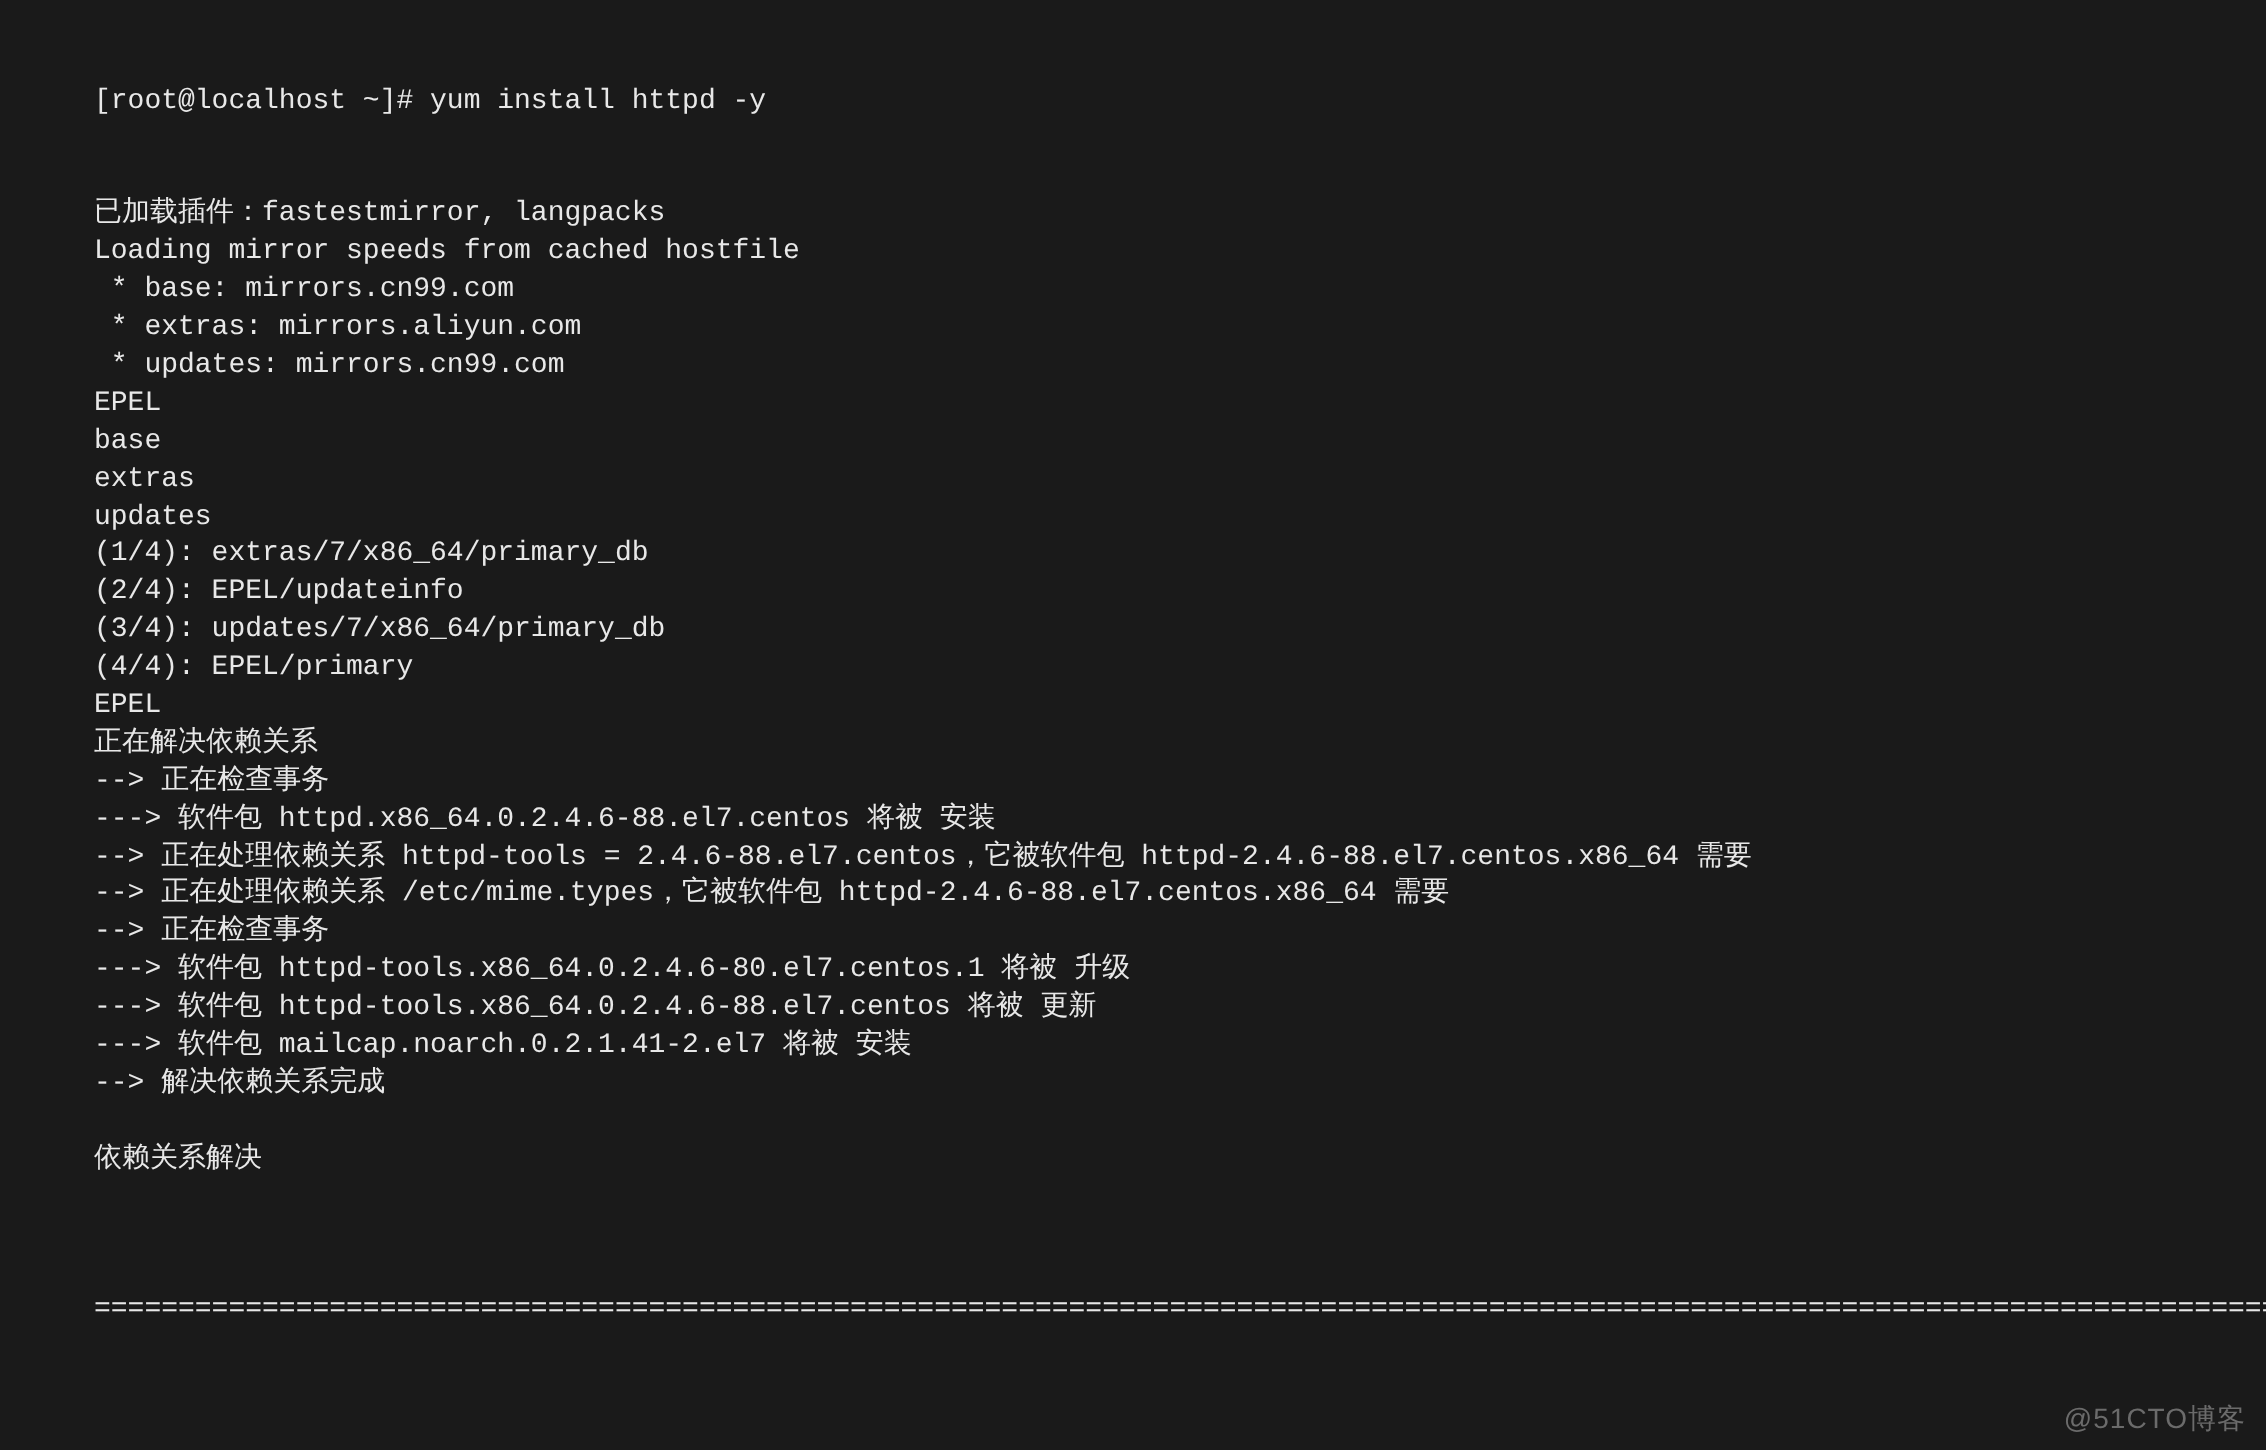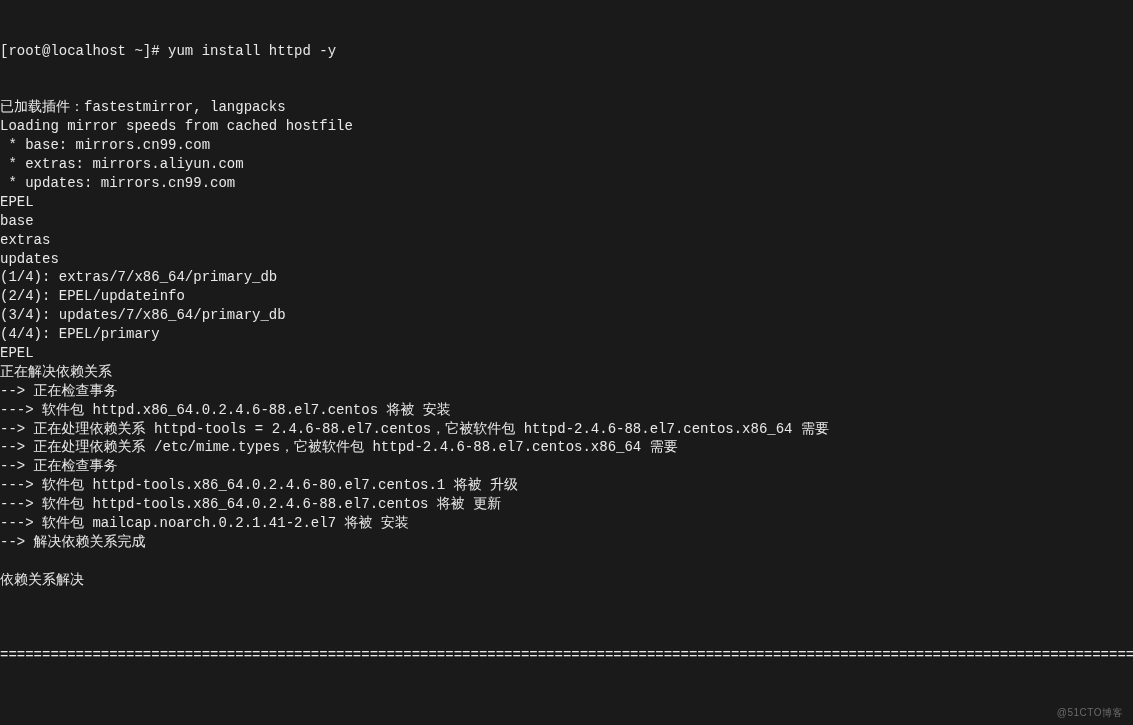--- a/index.html
+++ b/index.html
@@ -9,36 +9,36 @@
       font-family: 'Consolas', 'Monaco', 'Courier New', monospace;
       font-size: 14px;
       line-height: 1.35;
       width: 1133px;
       height: 725px;
       overflow: hidden;
       padding: 4px 0;
       position: relative;
     }
     .terminal { white-space: pre; }
-    .line { display: block; min-height: 1.35em; }
+    .line { display: block; min-height: 1.35em; margin-left: 47px; }
     .rule {
       overflow: hidden;
       white-space: nowrap;
       letter-spacing: 0;
     }
     .table-row { display: flex; }
     .col-pkg  { width: 460px; }
     .col-arch { width: 420px; }
     .col-ver  { flex: 1; }
     .watermark {
       position: absolute;
       right: 10px;
       bottom: 6px;
       color: #6b6b6b;
-      font-size: 10px;
+      font-size: 14px;
       font-family: sans-serif;
       letter-spacing: 0.5px;
     }
   </style>
 </head>
 <body>
 
 <div class="terminal">
   <span class="line">[root@localhost ~]# yum install httpd -y</span>
   <div id="preamble"><span class="line">已加载插件：fastestmirror, langpacks</span><span class="line">Loading mirror speeds from cached hostfile</span><span class="line"> * base: mirrors.cn99.com</span><span class="line"> * extras: mirrors.aliyun.com</span><span class="line"> * updates: mirrors.cn99.com</span><span class="line">EPEL</span><span class="line">base</span><span class="line">extras</span><span class="line">updates</span><span class="line">(1/4): extras/7/x86_64/primary_db</span><span class="line">(2/4): EPEL/updateinfo</span><span class="line">(3/4): updates/7/x86_64/primary_db</span><span class="line">(4/4): EPEL/primary</span><span class="line">EPEL</span><span class="line">正在解决依赖关系</span><span class="line">--&gt; 正在检查事务</span><span class="line">---&gt; 软件包 httpd.x86_64.0.2.4.6-88.el7.centos 将被 安装</span><span class="line">--&gt; 正在处理依赖关系 httpd-tools = 2.4.6-88.el7.centos，它被软件包 httpd-2.4.6-88.el7.centos.x86_64 需要</span><span class="line">--&gt; 正在处理依赖关系 /etc/mime.types，它被软件包 httpd-2.4.6-88.el7.centos.x86_64 需要</span><span class="line">--&gt; 正在检查事务</span><span class="line">---&gt; 软件包 httpd-tools.x86_64.0.2.4.6-80.el7.centos.1 将被 升级</span><span class="line">---&gt; 软件包 httpd-tools.x86_64.0.2.4.6-88.el7.centos 将被 更新</span><span class="line">---&gt; 软件包 mailcap.noarch.0.2.1.41-2.el7 将被 安装</span><span class="line">--&gt; 解决依赖关系完成</span><span class="line"> </span><span class="line">依赖关系解决</span><span class="line"> </span></div>

